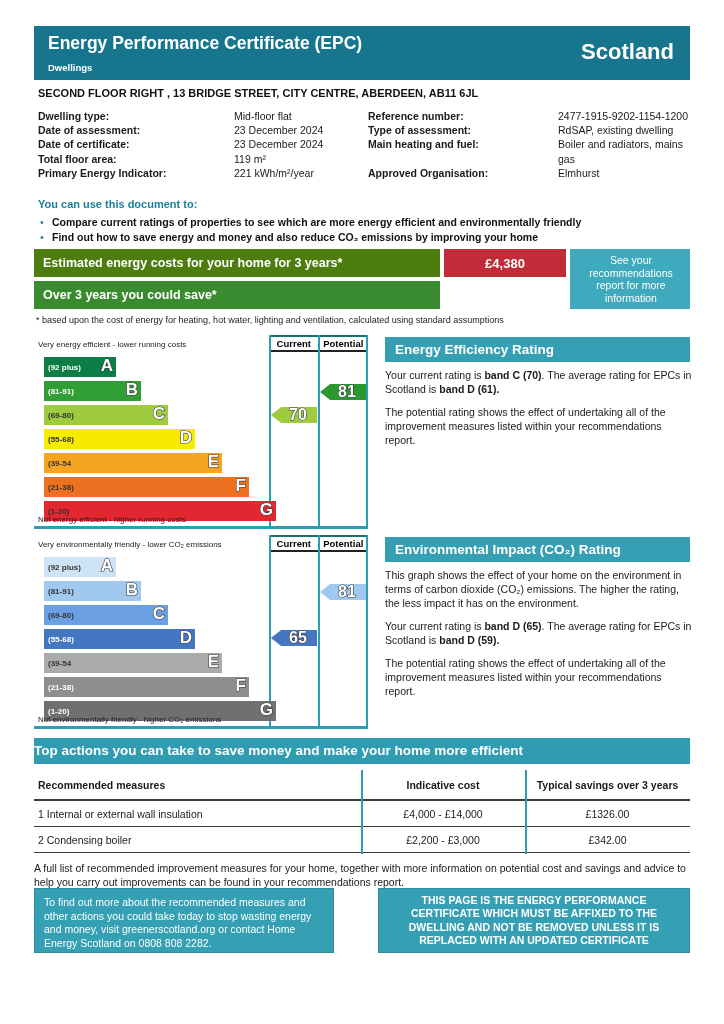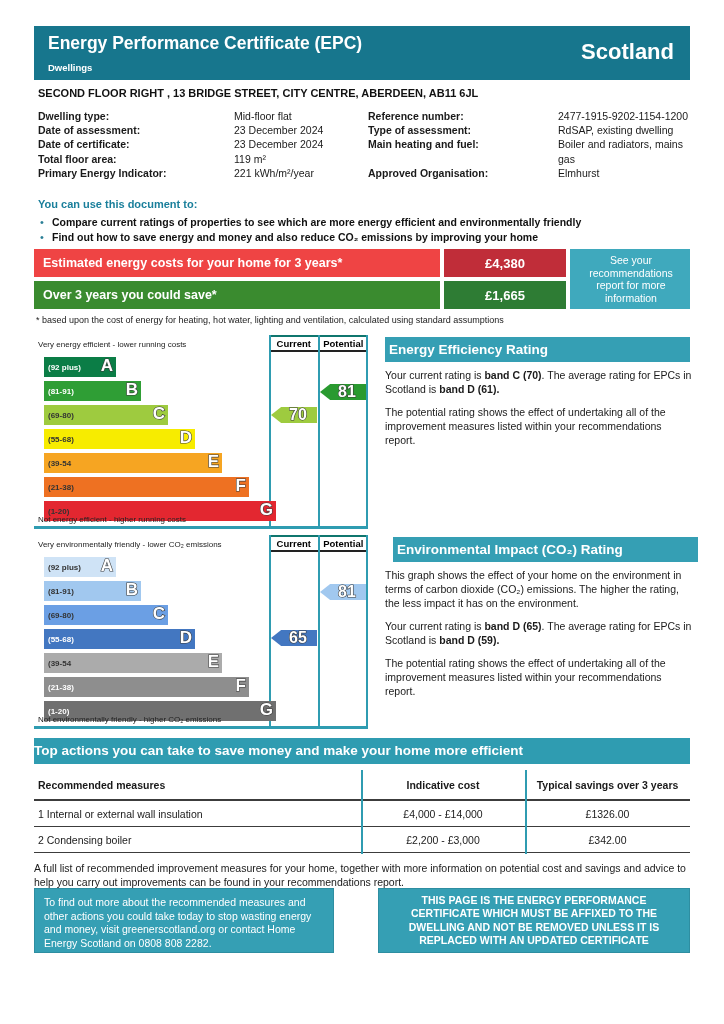--- a/index.html
+++ b/index.html
@@ -53,21 +53,21 @@
   .range { font-size:8px; font-weight:bold; padding-left:4px; }
   .letter { position:absolute; right:3px; top:-1px; font-size:17px; font-weight:bold; color:#fff;
     -webkit-text-stroke:1.2px #3a3a3a; paint-order:stroke fill; }
   .arrow { position:absolute; width:46px; height:16px; clip-path:polygon(0 50%,22% 0,100% 0,100% 100%,22% 100%);
     display:flex; align-items:center; justify-content:center; padding-left:8px; }
   .arrow-cur { left:237px; } .arrow-pot { left:286px; }
   .arrow-num { font-size:16px; font-weight:bold; color:#fff; -webkit-text-stroke:1.2px #3a3a3a; paint-order:stroke fill; }
 
   
   .sec-heading { position:absolute; left:385px; width:305px; height:25px; background:#359fb4; color:#fff;
-    font-size:13.5px; font-weight:bold; line-height:25px; padding-left:4px; }
+    font-size:13.5px; font-weight:bold; line-height:25px; padding-left:10px; }
   #eer-heading { top:337px; } #eir-heading { top:537px; }
   .sec-text { position:absolute; left:385px; width:308px; font-size:10.5px; line-height:14px; color:#1a1a1a; }
   #eer-text { top:368px; } #eir-text { top:568px; }
   .sec-text p { margin-bottom:9px; }
 
   
   .actions-bar { position:absolute; left:34px; top:738px; width:656px; height:26px; background:#2f9cb1;
     color:#fff; font-size:13.5px; font-weight:bold; line-height:26px; }
   .atable { position:absolute; left:34px; top:770px; width:656px; font-size:10.5px; }
   .atr { display:flex; align-items:center; }
@@ -145,24 +145,23 @@
     <div class="bullet-row">
         <span class="bullet-dot">•</span>
         <span class="bullet-text">Compare current ratings of properties to see which are more energy efficient and environmentally friendly</span>
       </div>
     <div class="bullet-row">
         <span class="bullet-dot">•</span>
         <span class="bullet-text">Find out how to save energy and money and also reduce CO₂ emissions by improving your home</span>
       </div>
   </div>
 
-  <div class="cost-cell cost-label r1" style="background: #ef4444;">Estimated energy costs for your home for 3 years*</div>
+  <div class="cost-cell cost-label r1" style="background: #4d7c0f;">Estimated energy costs for your home for 3 years*</div>
   <div class="cost-cell cost-value r1" style="background: rgb(192, 45, 57);">£4,380</div>
   <div class="cost-cell cost-label r2" style="background: rgb(58, 139, 47);">Over 3 years you could save*</div>
-  <div class="cost-cell cost-value r2" style="background: rgb(46, 124, 52);">£1,665</div>
   <div class="side-note" style="background: rgb(63, 169, 189); padding-left: 6px;">See your recommendations report for more information</div>
   <div class="cost-footnote">* based upon the cost of energy for heating, hot water, lighting and ventilation, calculated using standard assumptions</div>
 
   <div class="chart" id="eer-chart">
     <div class="cp-top-label">Very energy efficient - lower running costs</div>
     <div class="cols-header">
       <div class="col-h">Current</div>
       <div class="col-h">Potential</div>
     </div>
     <div class="vline vl1"></div>
@@ -254,21 +253,21 @@
     </div>
     <div class="arrow arrow-cur" style="top: 95px; background: rgb(67, 119, 193);">
         <span class="arrow-num">65</span>
       </div>
     <div class="arrow arrow-pot" style="top: 49px; background: rgb(161, 200, 239);">
         <span class="arrow-num">81</span>
       </div>
     <div class="cp-bottom-label">Not environmentally friendly - higher CO₂ emissions</div>
   </div>
 
-  <div class="sec-heading" id="eir-heading" style="background: rgb(53, 159, 180); margin-left: 8px;">Environmental Impact (CO₂) Rating</div>
+  <div class="sec-heading" id="eir-heading" style="background: rgb(53, 159, 180);">Environmental Impact (CO₂) Rating</div>
   <div class="sec-text" id="eir-text">
     <p>This graph shows the effect of your home on the environment in terms of carbon dioxide (CO₂) emissions. The higher the rating, the less impact it has on the environment.</p>
     <p><span>Your current rating is </span><b>band D (65)</b><span>. The average rating for EPCs in Scotland is </span><b>band D (59).</b></p>
     <p>The potential rating shows the effect of undertaking all of the improvement measures listed within your recommendations report.</p>
   </div>
 
   <div class="actions-bar" style="background: rgb(47, 156, 177);">Top actions you can take to save money and make your home more efficient</div>
   <div class="atable">
     <div class="tline tl1"></div>
     <div class="tline tl2"></div>

